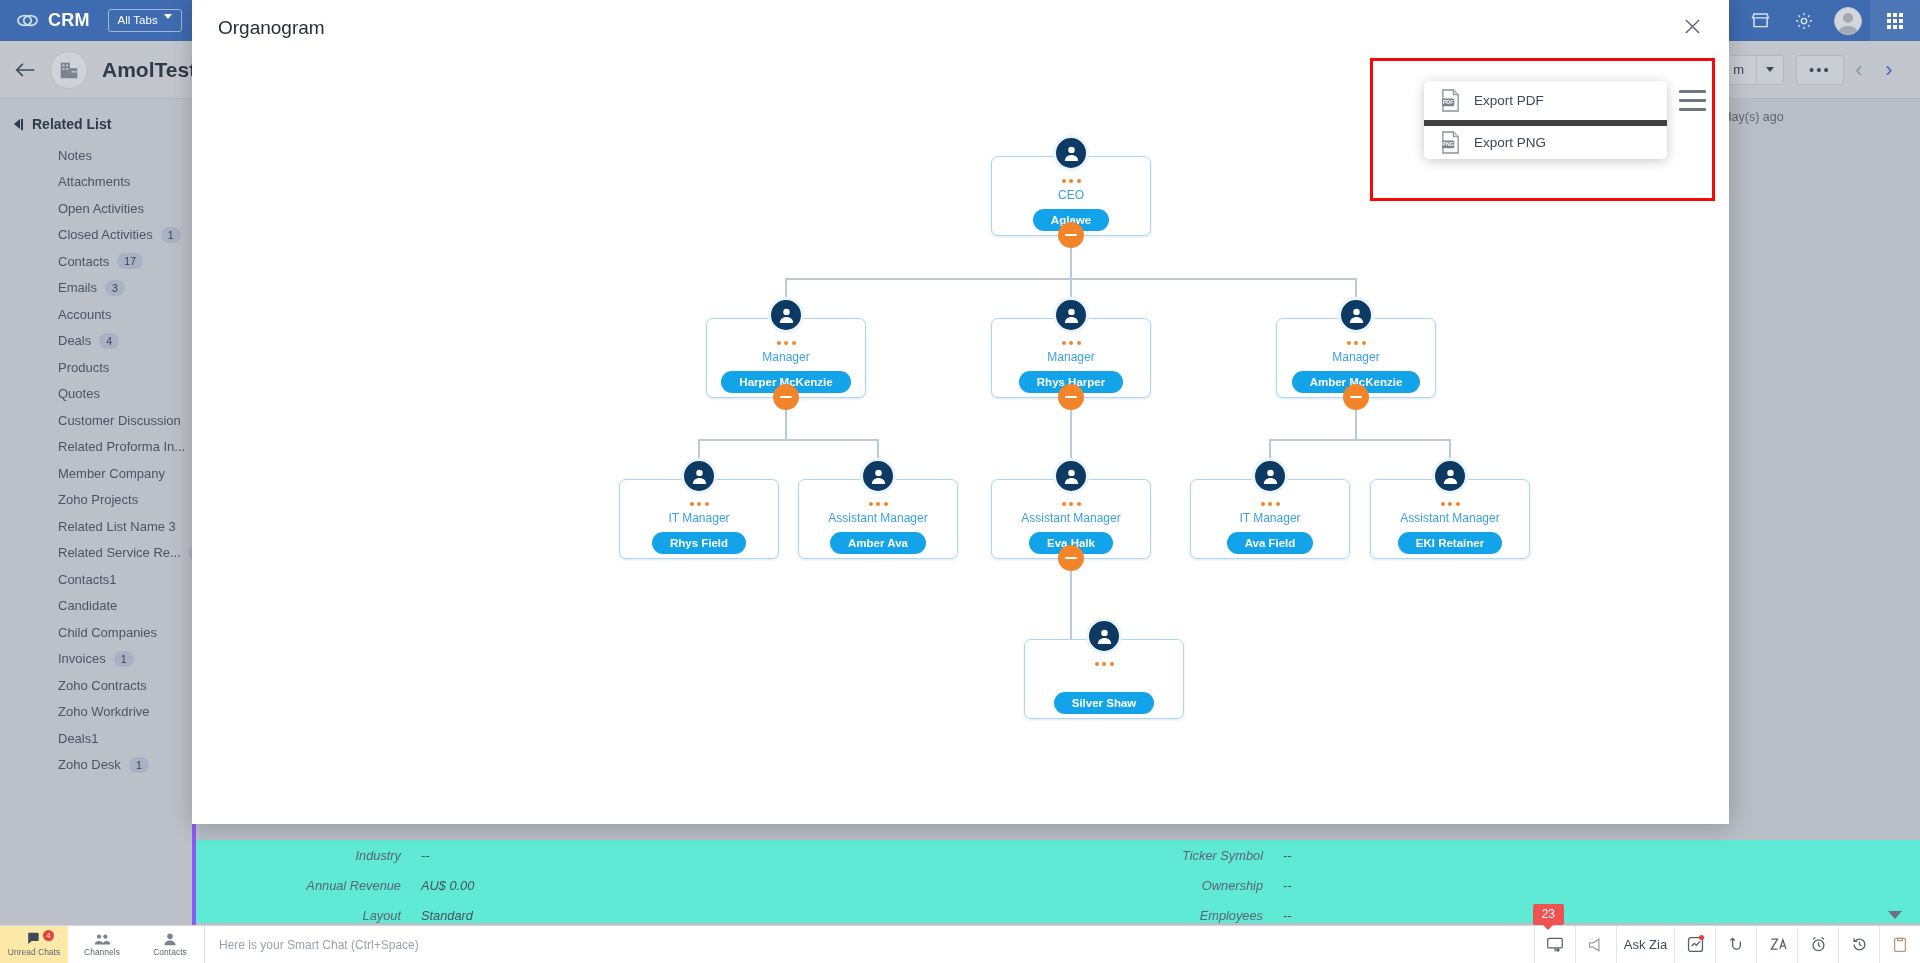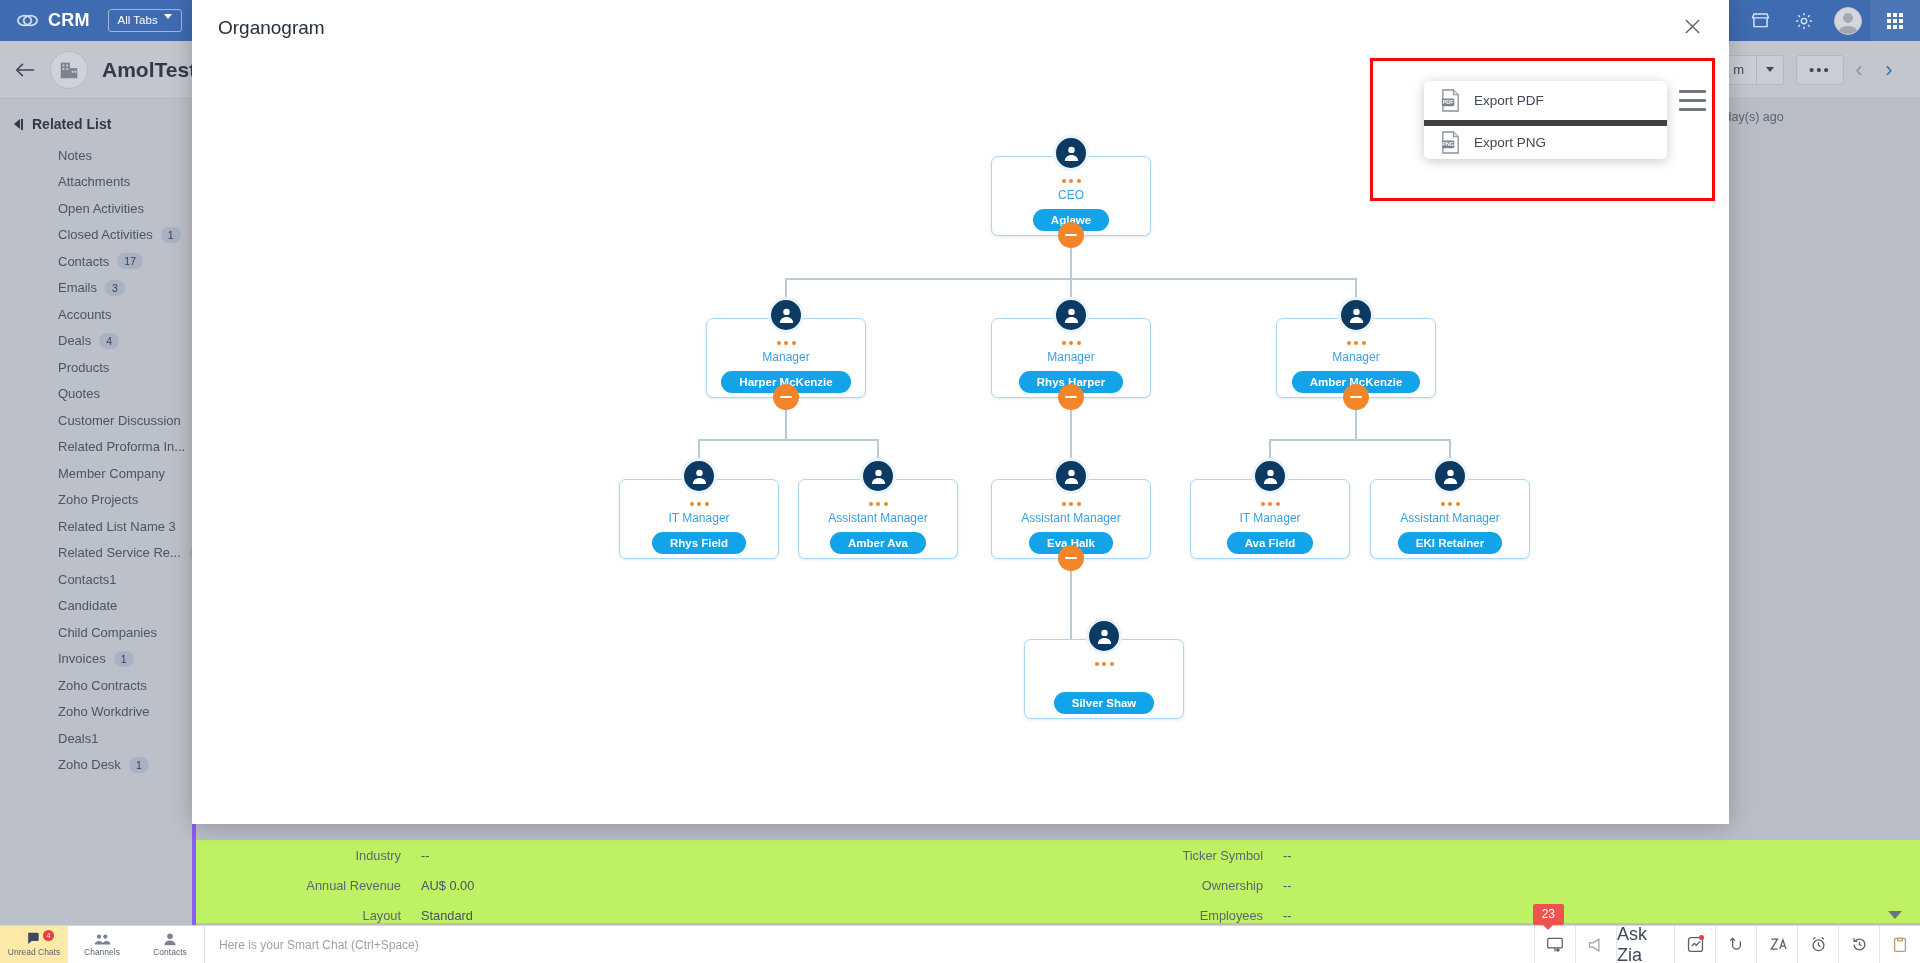--- a/index.html
+++ b/index.html
@@ -89,21 +89,22 @@
     display: flex; align-items: center; gap: 8px; height: 26.5px;
     padding-left: 22px; font-size: 13px; color: #4a5565; white-space: nowrap; margin-left: 36px;
   }
   .badge {
     background: #a9b2c4; color: #38414f; font-size: 10.5px;
     border-radius: 8px; padding: 1px 7px; line-height: 14px; min-width: 18px; text-align: center;
   }
 
   .detailfields {
     position: absolute; left: 196px; right: 0; bottom: 40px; top: 840px;
-    background: #bef264;
+    background: #5eead4;
+    font-style: italic;
   }
   .df-row { display: flex; height: 30px; align-items: center; }
   .df-left, .df-right { display: flex; align-items: center; }
   .df-left { width: 50%; }
   .df-right { width: 50%; }
   .df-label { width: 225px; text-align: right; font-size: 12.8px; color: #5c6574; padding-right: 20px; }
   .df-value { font-size: 12.8px; color: #49525f; }
 
   .taskbar {
     position: absolute; bottom: 0; left: 0; width: 1920px; height: 38px;
@@ -122,21 +123,21 @@
   }
   .smartchat {
     border-left: 1px solid #dfe2e7; height: 38px; display: flex; align-items: center;
     padding-left: 14px; font-size: 12px; color: #9aa1ad; flex: 1;
   }
   .tb-right { display: flex; align-items: center; height: 38px; }
   .tb-r-ico {
     width: 41px; height: 38px; display: flex; align-items: center; justify-content: center;
     border-left: 1px solid #e3e6ea; color: #57606e; position: relative;
   }
-  .tb-r-ico.txt { width: 58px; font-size: 18px; color: #3d4a5c; }
+  .tb-r-ico.txt { width: 58px; font-size: 13px; color: #3d4a5c; }
   .reddot { position: absolute; top: 9px; right: 11px; width: 5px; height: 5px; border-radius: 50%; background: #e8403a; }
   .notif-23 {
     position: absolute; bottom: 38px; right: 356px; background: #ef5350; color: #fff;
     font-size: 12px; padding: 3px 9px 4px; border-radius: 2px;
   }
   .notif-23::after { content:""; position:absolute; bottom:-5px; left:50%; transform:translateX(-50%); border-left:5px solid transparent; border-right:5px solid transparent; border-top:5px solid #ef5350; }
   .dd-caret { position: absolute; bottom: 44px; right: 18px; width:0;height:0;border-left:7px solid transparent;border-right:7px solid transparent;border-top:8px solid #6b7483; }
 
   
   .modal {

